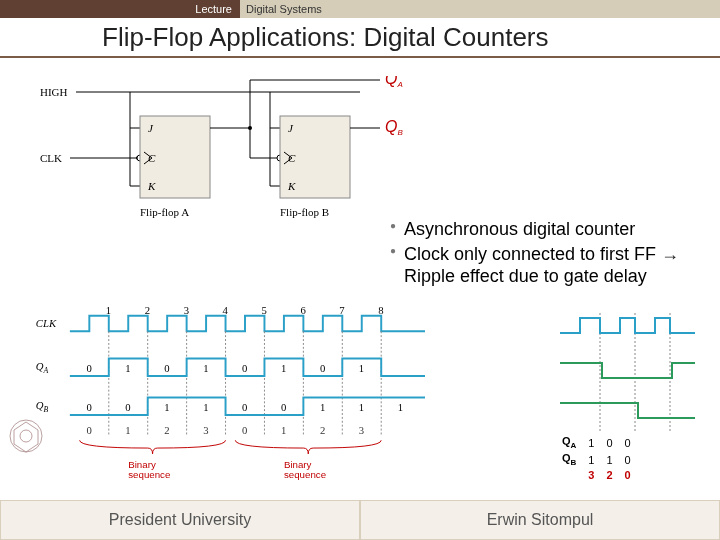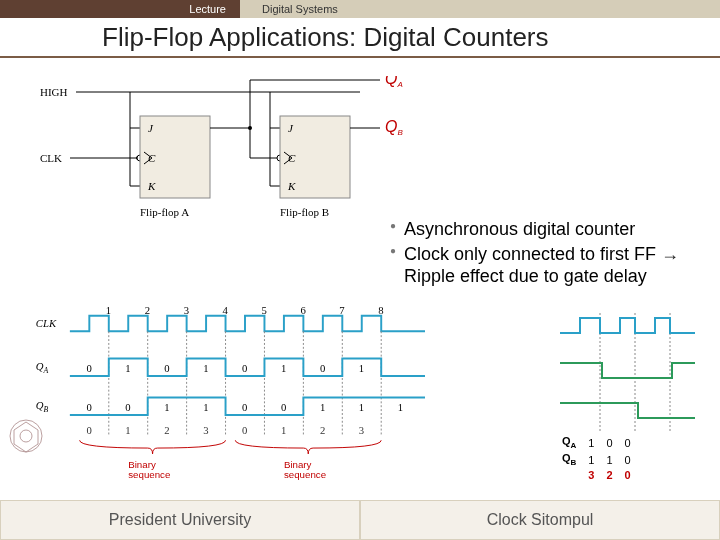--- a/index.html
+++ b/index.html
@@ -15,29 +15,29 @@
     display: flex;
     height: 18px;
     width: 100%;
   }
   .top-left {
     width: 240px;
     background: #5f4032;
     color: #fff;
     font-size: 11px;
     text-align: right;
-    padding-right: 14px;
+    padding-right: 8px;
     line-height: 18px;
   }
   .top-right {
     flex: 1;
     background: #d5cdb8;
     color: #333;
     font-size: 11px;
-    padding-left: 22px;
+    padding-left: 6px;
     line-height: 18px;
   }
   .title-bar {
     height: 40px;
     border-bottom: 2px solid #7b5c46;
     display: flex;
     align-items: center;
     padding-left: 102px;
   }
   .title-bar h1 {
@@ -332,14 +332,14 @@
   <svg class="logo" viewBox="0 0 36 36">
     <circle cx="18" cy="18" r="16" fill="none" stroke="#a88" stroke-width="0.8"></circle>
     <polygon points="18,4 30,12 30,26 18,34 6,26 6,12" fill="none" stroke="#a88" stroke-width="0.8"></polygon>
     <circle cx="18" cy="18" r="6" fill="none" stroke="#a88" stroke-width="0.8"></circle>
   </svg>
 
 </div>
 
 <div class="footer">
   <div class="foot-cell">President University</div>
-  <div class="foot-cell">Clock Sitompul</div>
+  <div class="foot-cell">Erwin Sitompul</div>
 </div>
 
 </body></html>

